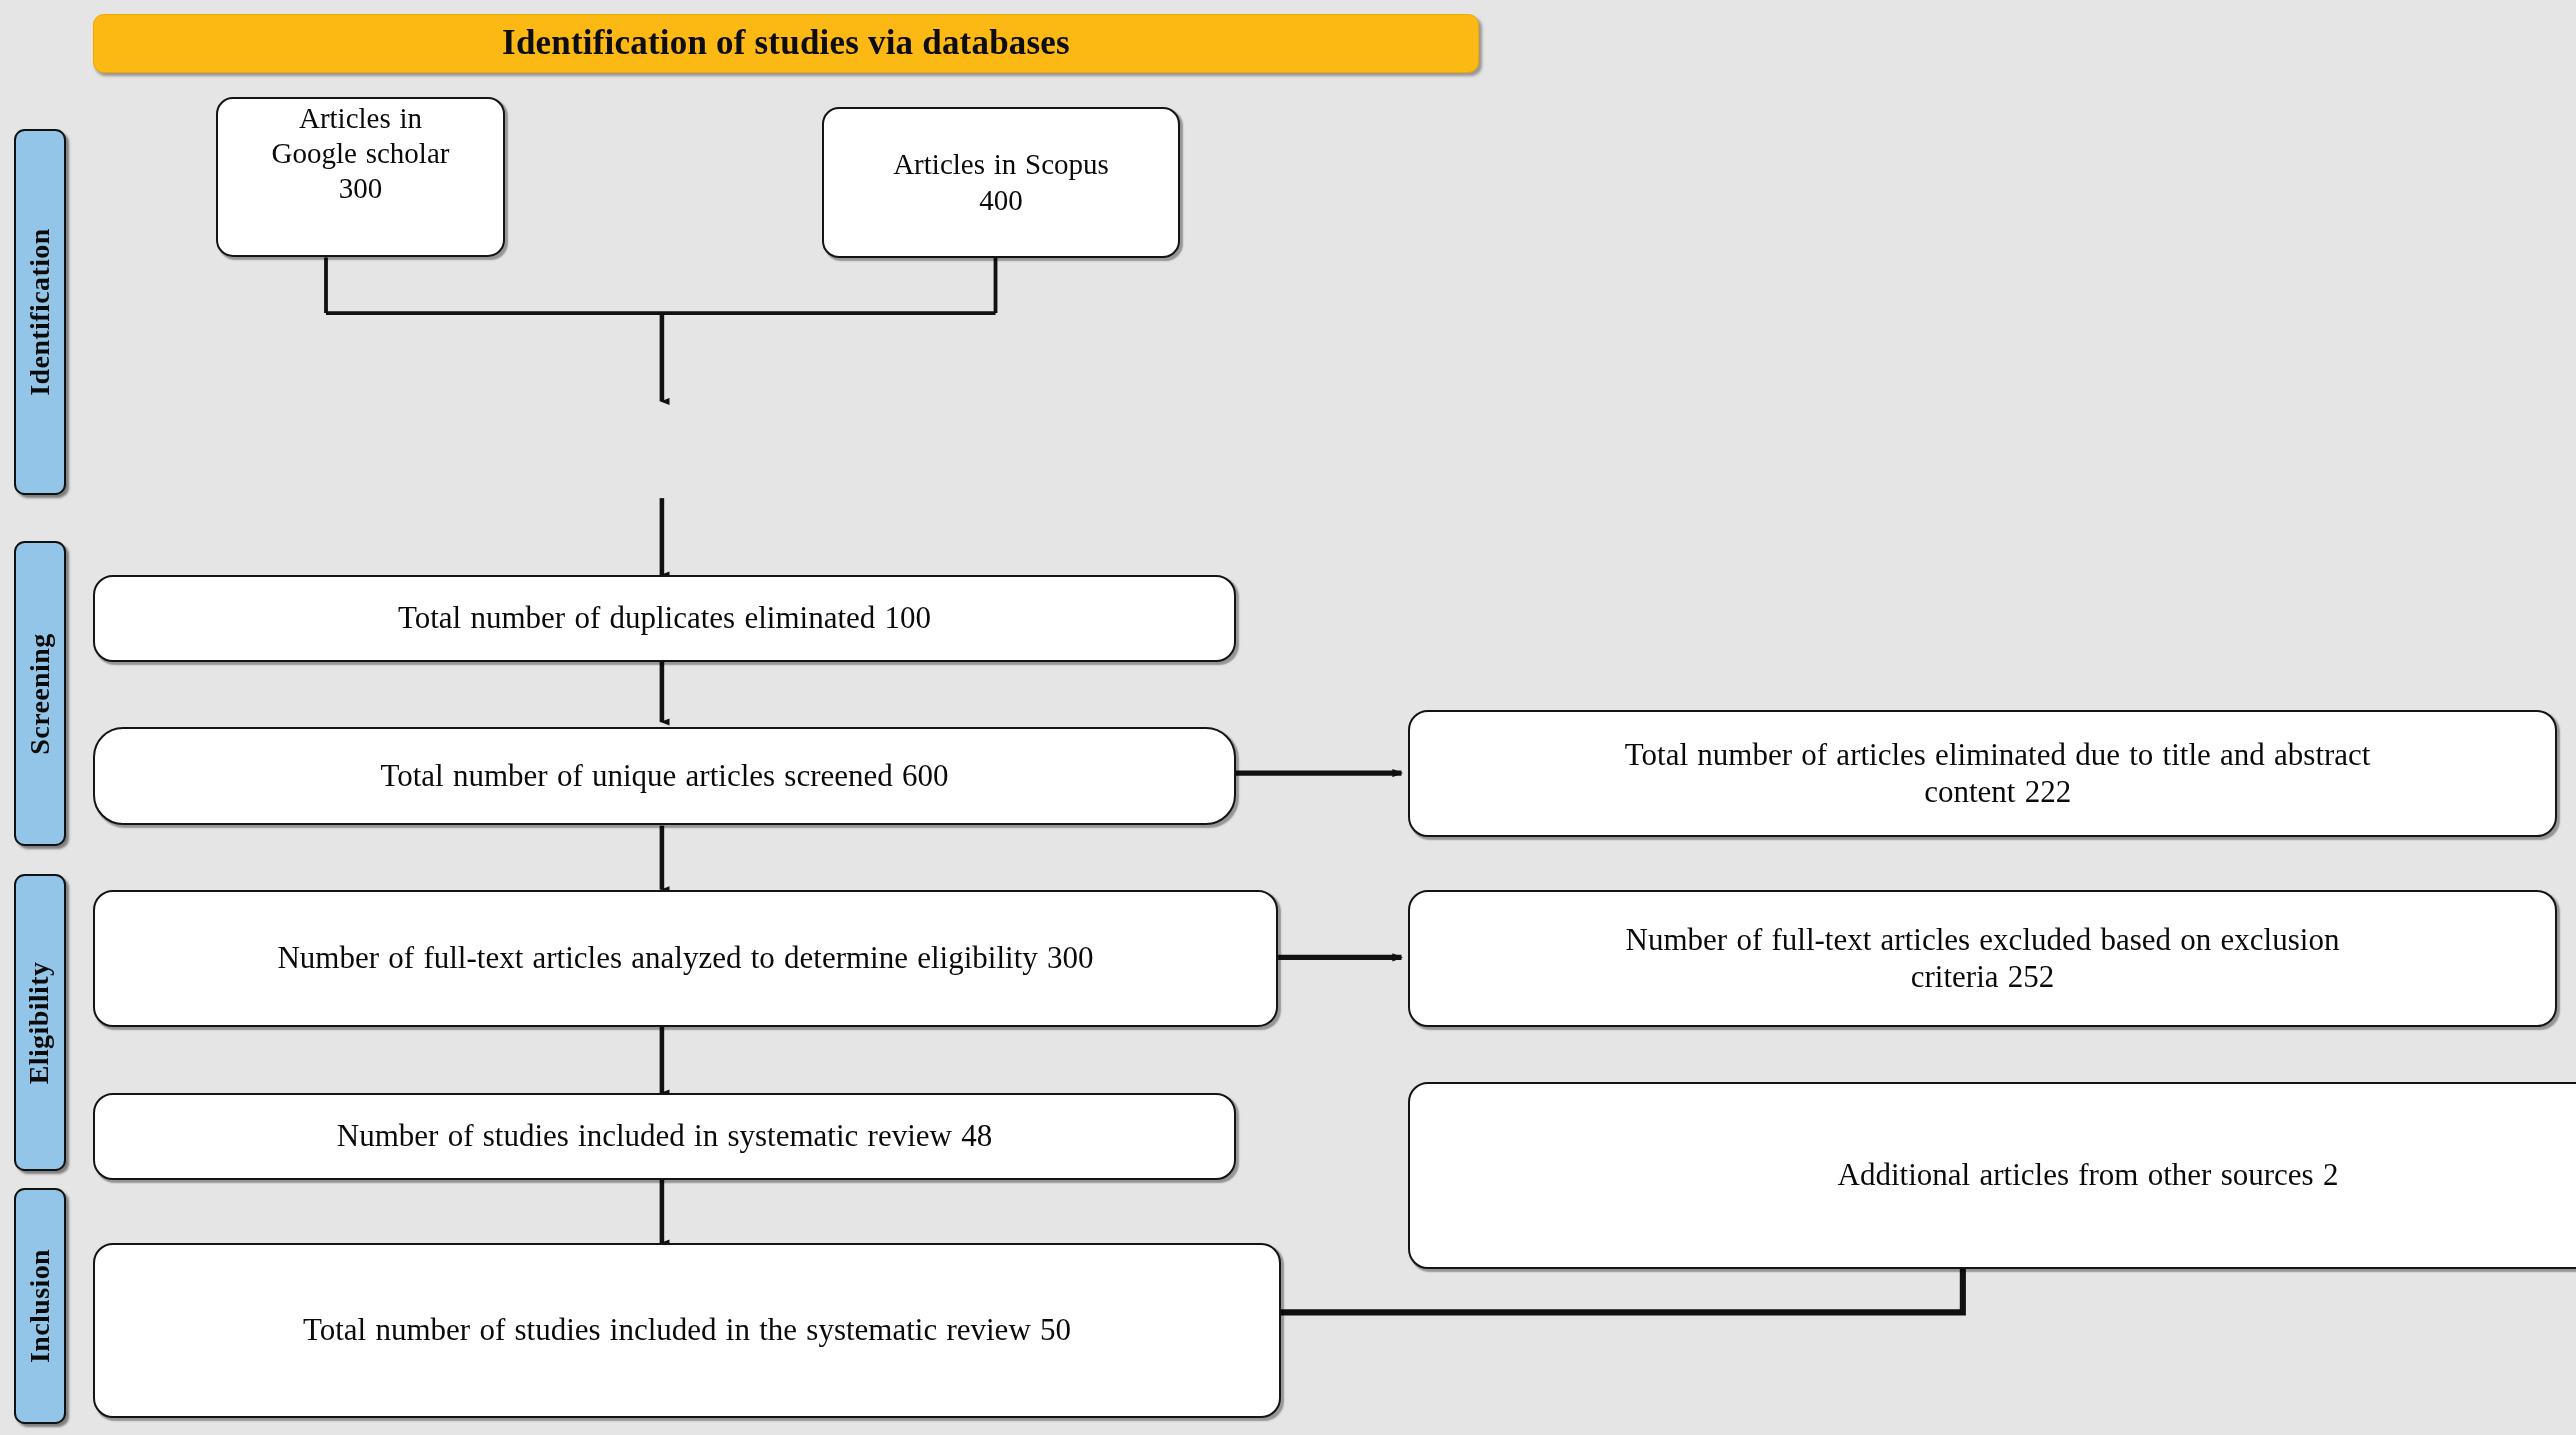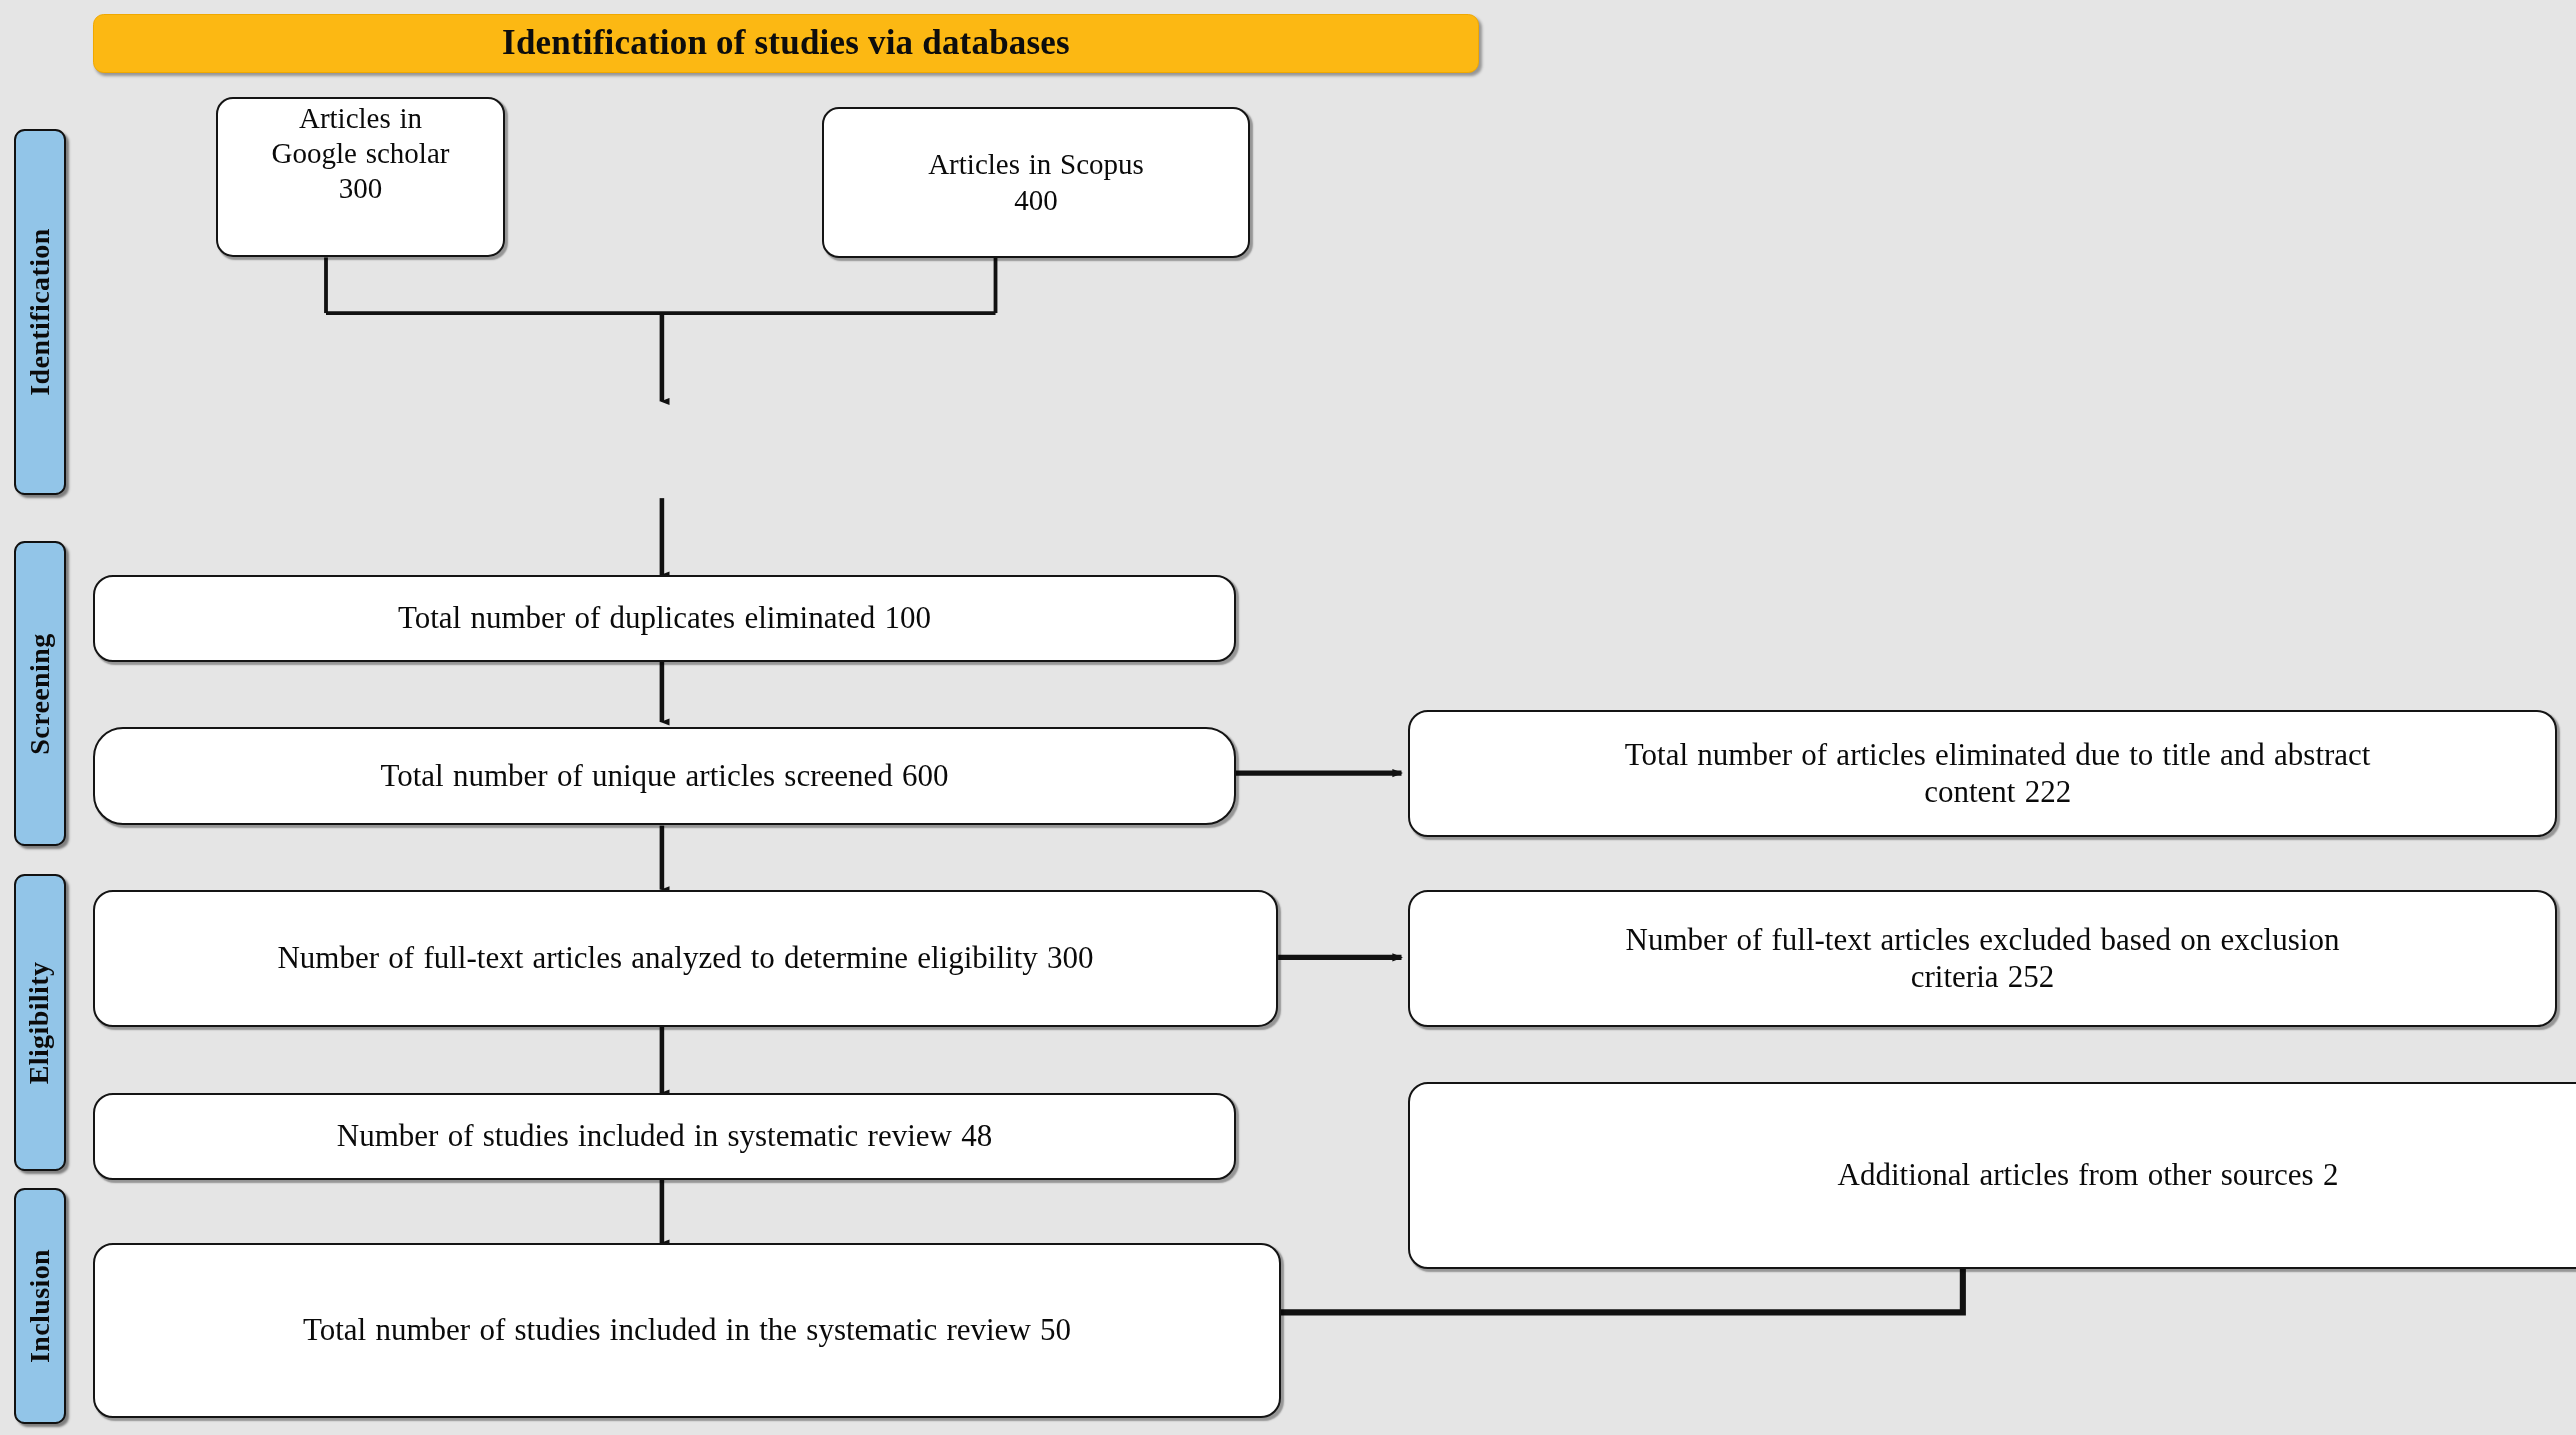--- a/index.html
+++ b/index.html
@@ -158,21 +158,21 @@
   <div class="stage-label" style="left:13.7px; top:1188px; width:52px; height:236px;">
     <span class="stage-label-text">Inclusion</span>
   </div>
 
   <div class="flow-box small-src src-scholar" style="left:216px; top:97px; width:289px; height:160px; border-radius:17px;">
     <span class="label" style="white-space:pre-line;">Articles in
 Google scholar
 300</span>
   </div>
 
-  <div class="flow-box small-src" style="left:822px; top:107px; width:428px; height:151px; border-radius:17px;">
+  <div class="flow-box small-src" style="left:822px; top:107px; width:358px; height:151px; border-radius:17px;">
     <span class="label" style="white-space:pre-line;">Articles  in Scopus
 400</span>
   </div>
 
 
   <div class="flow-box" style="left:93px; top:575px; width:1143px; height:87px;">
     <span class="label">Total number of duplicates eliminated 100</span>
   </div>
 
   <div class="flow-box" style="left:93px; top:727px; width:1143px; height:98px;border-radius:30px;">

